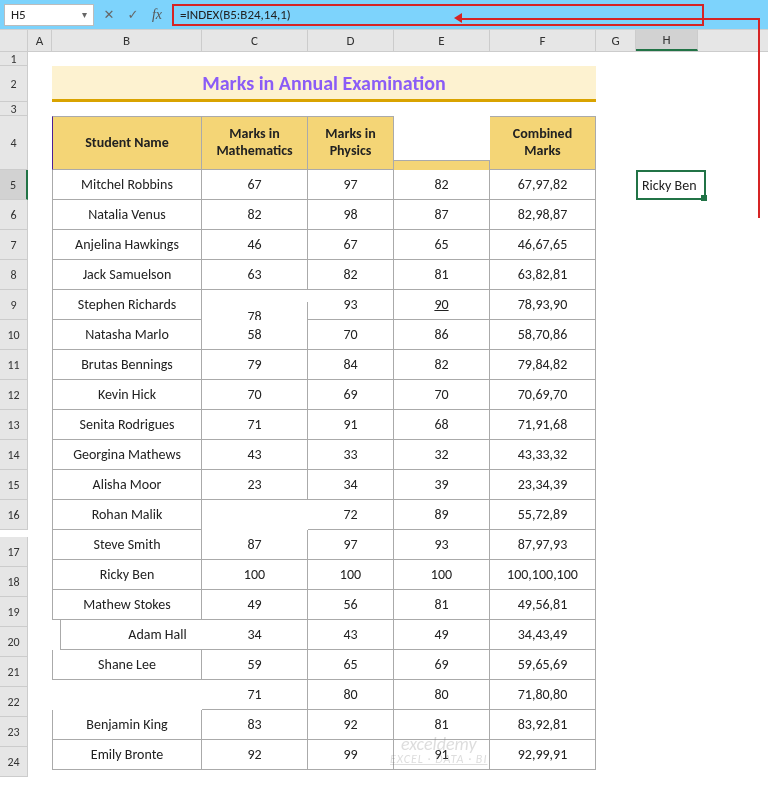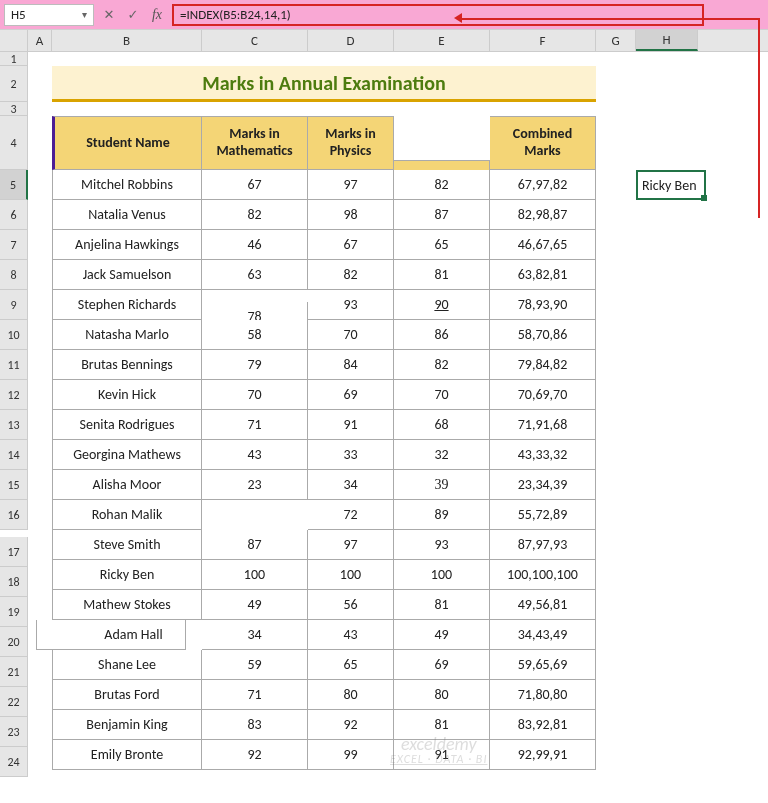--- a/index.html
+++ b/index.html
@@ -11,21 +11,21 @@
     width: 768px;
     height: 803px;
     overflow: hidden;
     position: relative;
   }
   .formula-bar {
     display: flex;
     align-items: center;
     height: 30px;
     border-bottom: 1px solid #d0d0d0;
-    background: #f9a8d4;
+    background: #7dd3fc;
     padding: 0 4px;
     gap: 4px;
   }
   .name-box {
     width: 90px;
     height: 22px;
     border: 1px solid #bcbcbc;
     background: #fff;
     display: flex;
     align-items: center;
@@ -98,40 +98,40 @@
     position: relative;
   }
   .title-cell {
     position: absolute;
     background: #fdf2d0;
     display: flex;
     align-items: center;
     justify-content: center;
     font-size: 20px;
     font-weight: bold;
-    color: #4d7c0f;
+    color: #8b5cf6;
     border-bottom: 3px solid #d9a300;
   }
   .th {
     position: absolute;
     background: #f4d576;
     display: flex;
     align-items: center;
     justify-content: center;
     text-align: center;
     font-weight: bold;
     font-size: 14px;
     color: #222;
     border-right: 1px solid #aaa;
     border-bottom: 1px solid #aaa;
     border-top: 1px solid #aaa;
     line-height: 1.2;
     padding: 0 4px;
   }
-  .th.first { border-left: 3px solid #4c1d95; }
+  .th.first { border-left: 1px solid #4c1d95; }
   .td {
     position: absolute;
     display: flex;
     align-items: center;
     justify-content: center;
     font-size: 14px;
     border-right: 1px solid #aaa;
     border-bottom: 1px solid #aaa;
     background: #fff;
   }
@@ -287,52 +287,51 @@
       <div class="td" style="left: 366px; top: 358px; width: 96px; height: 30px;">68</div>
       <div class="td" style="left: 462px; top: 358px; width: 106px; height: 30px;">71,91,68</div>
       <div class="td first" style="left: 24px; top: 388px; width: 150px; height: 30px;">Georgina Mathews</div>
       <div class="td" style="left: 174px; top: 388px; width: 106px; height: 30px;">43</div>
       <div class="td" style="left: 280px; top: 388px; width: 86px; height: 30px;">33</div>
       <div class="td" style="left: 366px; top: 388px; width: 96px; height: 30px;">32</div>
       <div class="td" style="left: 462px; top: 388px; width: 106px; height: 30px;">43,33,32</div>
       <div class="td first" style="left: 24px; top: 418px; width: 150px; height: 30px;">Alisha Moor</div>
       <div class="td" style="left: 174px; top: 418px; width: 106px; height: 30px;">23</div>
       <div class="td" style="left: 280px; top: 418px; width: 86px; height: 30px;">34</div>
-      <div class="td" style="left: 366px; top: 418px; width: 96px; height: 30px; font-family: Liberation Serif, serif;">39</div>
+      <div class="td" style="left: 366px; top: 418px; width: 96px; height: 30px;">39</div>
       <div class="td" style="left: 462px; top: 418px; width: 106px; height: 30px;">23,34,39</div>
       <div class="td first" style="left: 24px; top: 448px; width: 150px; height: 30px;">Rohan Malik</div>
       <div class="td" style="left: 280px; top: 448px; width: 86px; height: 30px;">72</div>
       <div class="td" style="left: 366px; top: 448px; width: 96px; height: 30px;">89</div>
       <div class="td" style="left: 462px; top: 448px; width: 106px; height: 30px;">55,72,89</div>
       <div class="td first" style="left: 24px; top: 478px; width: 150px; height: 30px;">Steve Smith</div>
       <div class="td" style="left: 174px; top: 478px; width: 106px; height: 30px;">87</div>
       <div class="td" style="left: 280px; top: 478px; width: 86px; height: 30px;">97</div>
       <div class="td" style="left: 366px; top: 478px; width: 96px; height: 30px;">93</div>
       <div class="td" style="left: 462px; top: 478px; width: 106px; height: 30px;">87,97,93</div>
       <div class="td first" style="left: 24px; top: 508px; width: 150px; height: 30px;">Ricky Ben</div>
       <div class="td" style="left: 174px; top: 508px; width: 106px; height: 30px;">100</div>
       <div class="td" style="left: 280px; top: 508px; width: 86px; height: 30px;">100</div>
       <div class="td" style="left: 366px; top: 508px; width: 96px; height: 30px;">100</div>
       <div class="td" style="left: 462px; top: 508px; width: 106px; height: 30px;">100,100,100</div>
       <div class="td first" style="left: 24px; top: 538px; width: 150px; height: 30px;">Mathew Stokes</div>
       <div class="td" style="left: 174px; top: 538px; width: 106px; height: 30px;">49</div>
       <div class="td" style="left: 280px; top: 538px; width: 86px; height: 30px;">56</div>
       <div class="td" style="left: 366px; top: 538px; width: 96px; height: 30px;">81</div>
       <div class="td" style="left: 462px; top: 538px; width: 106px; height: 30px;">49,56,81</div>
-      <div class="td first" style="left: 8px; top: 568px; width: 150px; height: 30px; padding-left: 45px;">Adam Hall</div>
+      <div class="td first" style="left: 32px; top: 568px; width: 150px; height: 30px; padding-left: 45px;">Adam Hall</div>
       <div class="td" style="left: 174px; top: 568px; width: 106px; height: 30px;">34</div>
       <div class="td" style="left: 280px; top: 568px; width: 86px; height: 30px;">43</div>
       <div class="td" style="left: 366px; top: 568px; width: 96px; height: 30px;">49</div>
       <div class="td" style="left: 462px; top: 568px; width: 106px; height: 30px;">34,43,49</div>
       <div class="td first" style="left: 24px; top: 598px; width: 150px; height: 30px;">Shane Lee</div>
       <div class="td" style="left: 174px; top: 598px; width: 106px; height: 30px;">59</div>
       <div class="td" style="left: 280px; top: 598px; width: 86px; height: 30px;">65</div>
       <div class="td" style="left: 366px; top: 598px; width: 96px; height: 30px;">69</div>
       <div class="td" style="left: 462px; top: 598px; width: 106px; height: 30px;">59,65,69</div>
-      <div class="td first" style="left: 24px; top: 628px; width: 150px; height: 30px;">Brutas Ford</div>
       <div class="td" style="left: 174px; top: 628px; width: 106px; height: 30px;">71</div>
       <div class="td" style="left: 280px; top: 628px; width: 86px; height: 30px;">80</div>
       <div class="td" style="left: 366px; top: 628px; width: 96px; height: 30px;">80</div>
       <div class="td" style="left: 462px; top: 628px; width: 106px; height: 30px;">71,80,80</div>
       <div class="td first" style="left: 24px; top: 658px; width: 150px; height: 30px;">Benjamin King</div>
       <div class="td" style="left: 174px; top: 658px; width: 106px; height: 30px;">83</div>
       <div class="td" style="left: 280px; top: 658px; width: 86px; height: 30px;">92</div>
       <div class="td" style="left: 366px; top: 658px; width: 96px; height: 30px;">81</div>
       <div class="td" style="left: 462px; top: 658px; width: 106px; height: 30px;">83,92,81</div>
       <div class="td first" style="left: 24px; top: 688px; width: 150px; height: 30px;">Emily Bronte</div>

